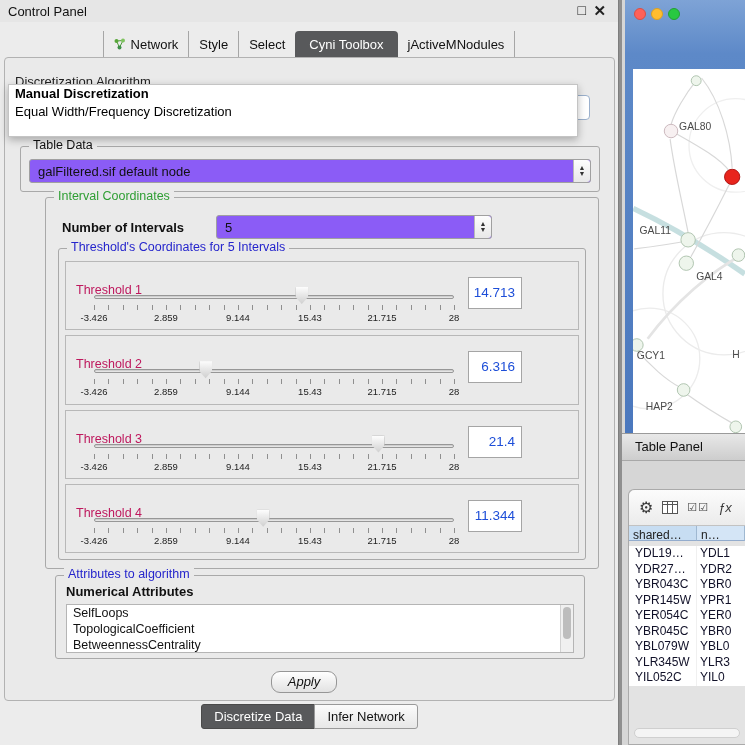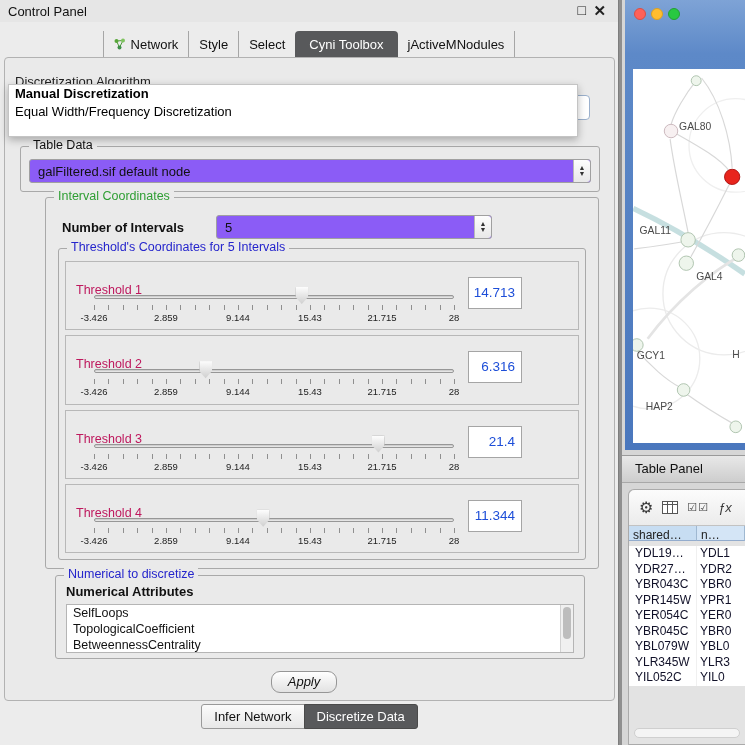--- a/index.html
+++ b/index.html
@@ -82,21 +82,21 @@
 .light.red{background:#ff6159;border:1px solid #d94f45;}
 .light.yellow{background:#ffbd2e;border:1px solid #dba123;}
 .light.green{background:#28c941;border:1px solid #23a033;}
 .net-canvas{position:absolute;left:8px;top:27px;right:0;bottom:7px;background:#fff;overflow:hidden;margin-top:42px;}
 .net-svg{width:100%;height:100%;display:block;}
 .nd{fill:#eef5ec;stroke:#a9bfa9;stroke-width:1;}
 .nd.pink{fill:#f7f0f1;stroke:#c6b2b8;}
 .nd.red{fill:#e8251d;stroke:#a80f0f;}
 .nlbl text{font-size:11.5px;fill:#4a4a4a;}
 
-.table-panel-bar{position:absolute;left:0;right:0;top:455px;height:28px;background:linear-gradient(#e8e8e8,#cdcdcd);border-top:1px solid #9a9a9a;border-bottom:1px solid #a8a8a8;font-size:13px;line-height:26px;padding-left:13px;color:#111;}
+.table-panel-bar{position:absolute;left:0;right:0;top:433px;height:28px;background:linear-gradient(#e8e8e8,#cdcdcd);border-top:1px solid #9a9a9a;border-bottom:1px solid #a8a8a8;font-size:13px;line-height:26px;padding-left:13px;color:#111;}
 
 .table-widget{position:absolute;left:6px;top:489px;right:0;bottom:0;background:#e3e3e3;border:1px solid #aaa;border-right:none;border-top-left-radius:6px;}
 .tw-toolbar{position:absolute;left:0;right:0;top:0;height:36px;background:linear-gradient(#fcfcfc,#ebebeb);border-bottom:1px solid #c2c2c2;border-top-left-radius:6px;display:flex;align-items:center;gap:9px;padding-left:10px;color:#3a3a3a;overflow:hidden;}
 .tw-icon{font-size:16px;}
 .tw-icon.check{font-size:11px;letter-spacing:1px;}
 .tw-icon.fx{font-size:13px;font-style:italic;}
 .tw-header{position:absolute;left:0;right:0;top:36px;height:15px;display:flex;}
 .tw-col{font-size:12px;line-height:19px;padding-left:4px;border-right:1px solid #9fb8d1;border-bottom:1px solid #93accd;color:#222;overflow:hidden;white-space:nowrap;}
 .tw-col.c1{width:68px;background:#c7ddf2;}
 .tw-col.c2{flex:1;background:#d4e5f6;}
@@ -243,39 +243,39 @@
               <span>21.715</span>
               <span>28</span>
             </div>
             <div class="tvalue">11.344</div>
           </div>
 
         </div>
       </div>
 
       <div class="group g-attr">
-        <span class="group-label">Numerical to discretize</span>
+        <span class="group-label">Attributes to algorithm</span>
         <div class="attr-title">Numerical Attributes</div>
         <div class="attr-list">
           <div class="attr-item">SelfLoops</div>
           <div class="attr-item">TopologicalCoefficient</div>
           <div class="attr-item">BetweennessCentrality</div>
           <div class="attr-scroll">
               <div class="sthumb"></div>
             </div>
         </div>
       </div>
 
       <div class="apply-btn">Apply</div>
 
     </div>
 
     <div class="bottom-tabs">
+      <div class="btab selected">Discretize Data</div>
       <div class="btab">Infer Network</div>
-      <div class="btab selected">Discretize Data</div>
     </div>
 
     <div class="algo-dropdown">
       <div class="dd-opt bold">Manual Discretization</div>
       <div class="dd-opt">Equal Width/Frequency Discretization</div>
     </div>
 
   </div>
 
   <div class="right-panel">

